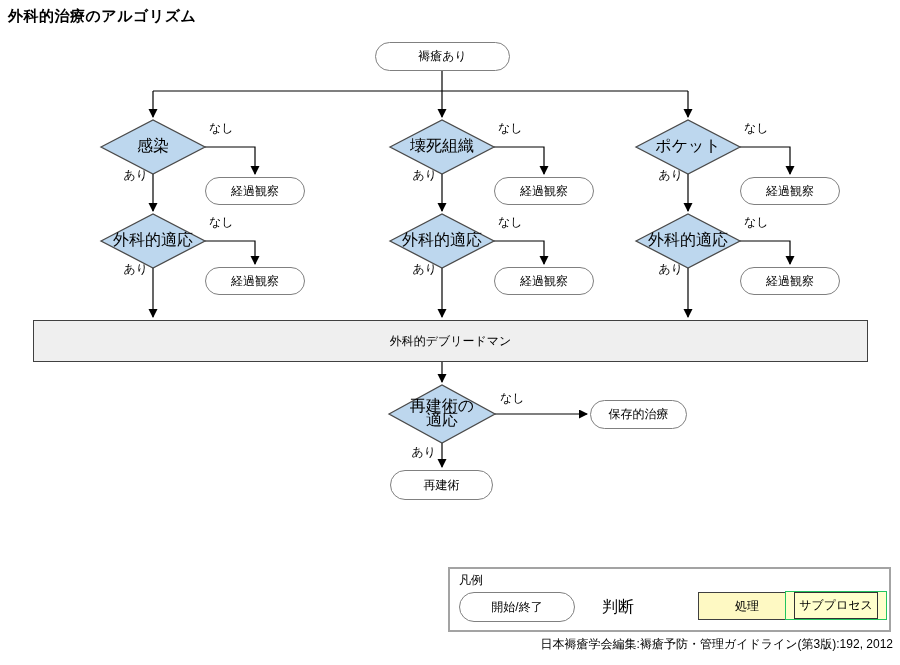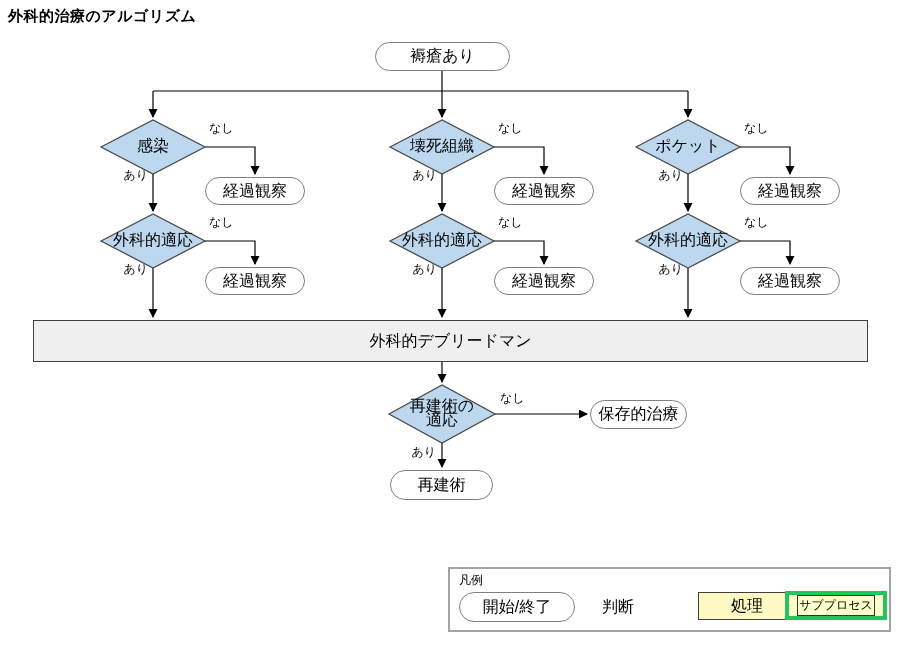--- a/index.html
+++ b/index.html
@@ -1,30 +1,30 @@
 <!DOCTYPE html>
 <html><head>
 <meta charset="utf-8">
 <style>
   html,body{margin:0;padding:0;background:#ffffff;}
   body{font-family:"Liberation Sans","DejaVu Sans",sans-serif;color:#000;}
   .canvas{position:relative;width:900px;height:665px;background:#fff;overflow:hidden;}
   .abs{position:absolute;}
   .title{font-size:15px;font-weight:bold;letter-spacing:0.5px;}
   .node{position:absolute;display:flex;align-items:center;justify-content:center;
-        font-size:16px;background:#fff;border:1px solid #808080;box-sizing:border-box;text-align:center;}
+        font-size:12px;background:#fff;border:1px solid #808080;box-sizing:border-box;text-align:center;}
   .stadium{border-radius:15px;}
   .procbox{background:#EFEFEF;border:1px solid #404040;}
   .dlabel{position:absolute;font-size:16px;text-align:center;line-height:14px;}
   .branch{position:absolute;font-size:12px;white-space:nowrap;}
   .right{text-align:right;}
   .notes{position:absolute;font-size:12.5px;line-height:20px;white-space:nowrap;}
   .legendbox{position:absolute;border:2px solid #a3a3a3;background:#fff;box-sizing:border-box;}
   .legendtitle{position:absolute;font-size:12px;}
-  .subproc{position:absolute;background:#FFFFCC;border:4px solid #22c55e;box-sizing:border-box;}
+  .subproc{position:absolute;background:#FFFFCC;border:1px solid #22c55e;box-sizing:border-box;}
   .subproc-inner{position:absolute;left:8px;right:8px;top:0;bottom:0;border:1px solid #333;
                  display:flex;align-items:center;justify-content:center;font-size:12px;box-sizing:border-box;}
   .citation{position:absolute;font-size:12px;}
   svg{position:absolute;left:0;top:0;}
 </style>
 </head>
 <body>
 
 <div class="canvas">
 
@@ -118,14 +118,15 @@
 
   <div class="legendbox" style="left:448px;top:567px;width:443px;height:65px;"></div>
   <div class="legendtitle" style="left:459px;top:572px;">凡例</div>
   <div class="node stadium" style="left:459px;top:592px;width:116px;height:30px;">開始/終了</div>
   <div class="dlabel" style="left:566px;top:600px;width:104px;">判断</div>
   <div class="node" style="left:698px;top:592px;width:98px;height:28px;background:#fef9c3;border:1px solid #404040;">処理</div>
   <div class="subproc" style="left:785px;top:591px;width:102px;height:29px;">
     <div class="subproc-inner">サブプロセス</div>
   </div>
 
+  <div class="citation right" style="left:0px;top:636px;width:893px;">日本褥瘡学会編集:褥瘡予防・管理ガイドライン(第3版):192, 2012</div>
 
 </div>
 
 </body></html>

